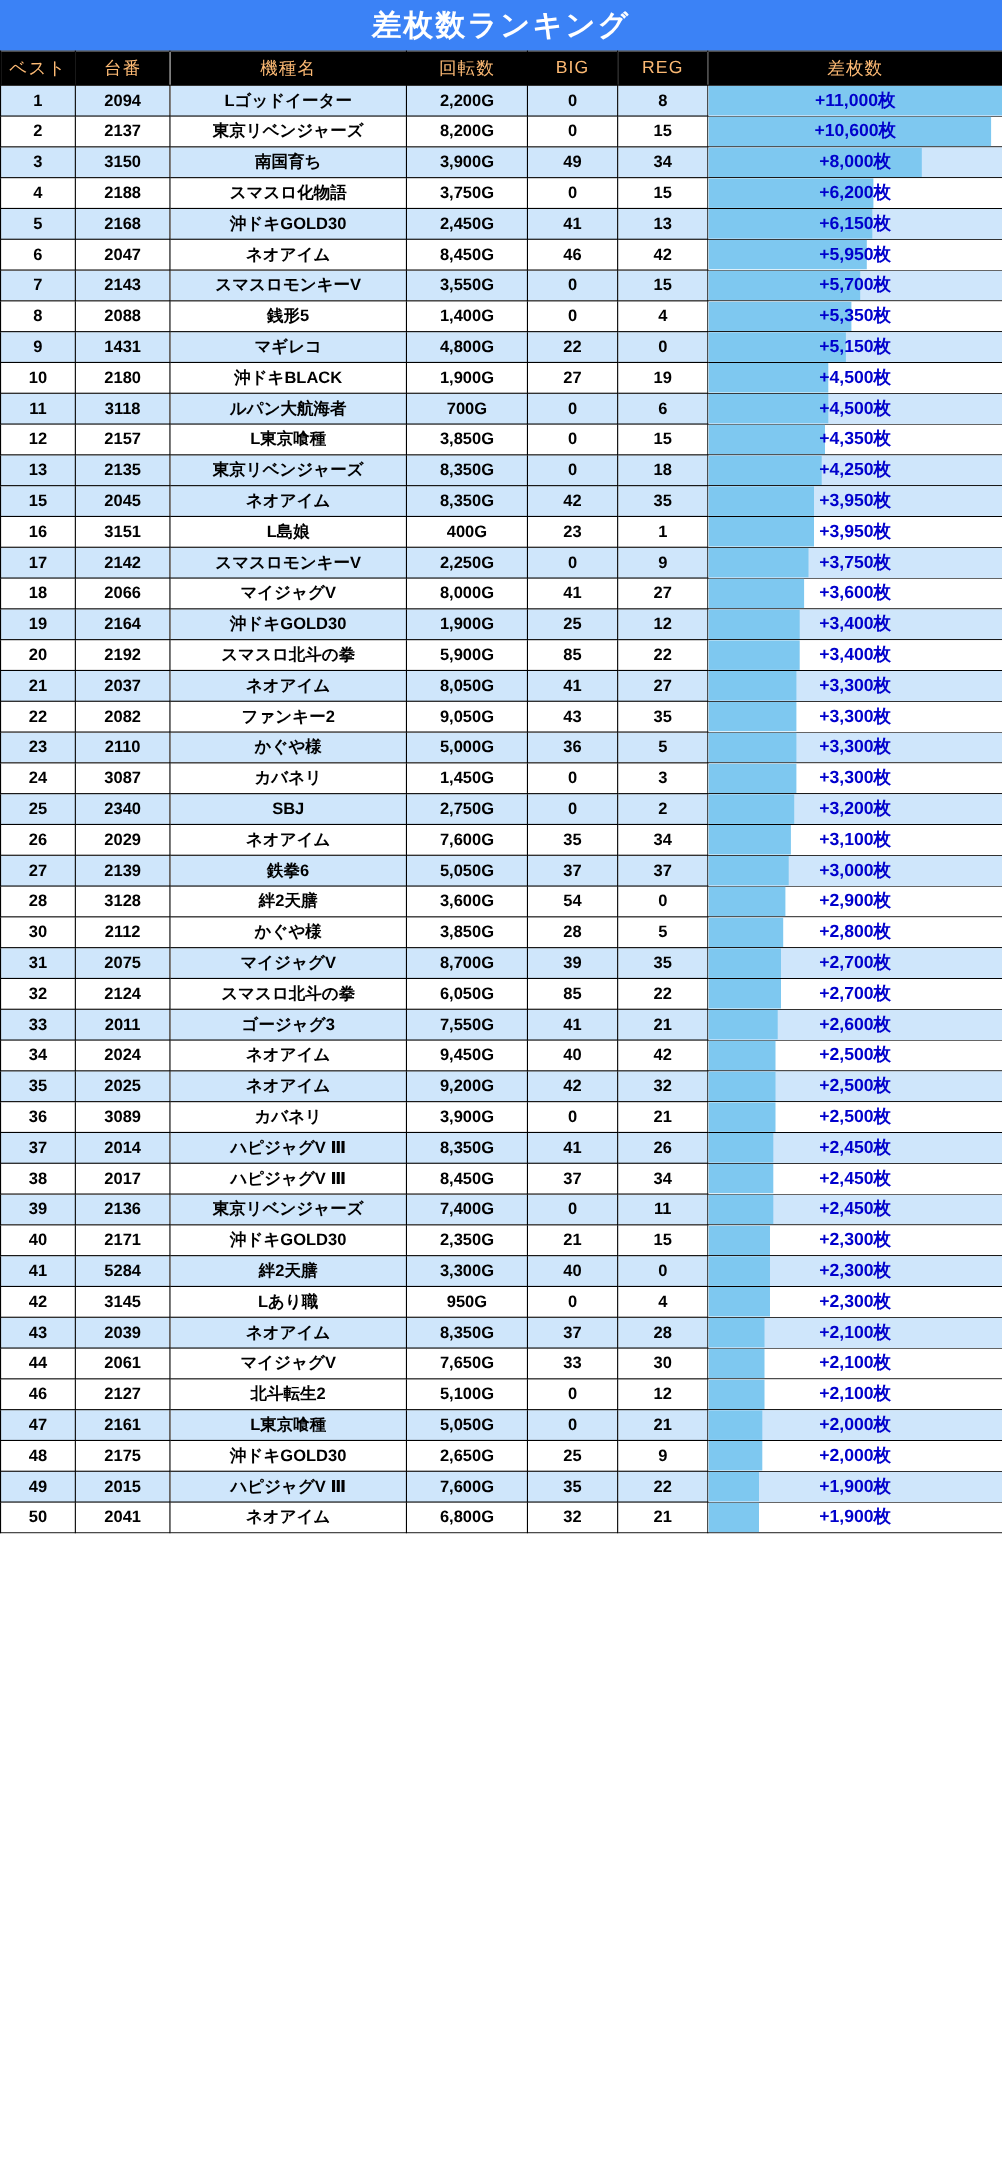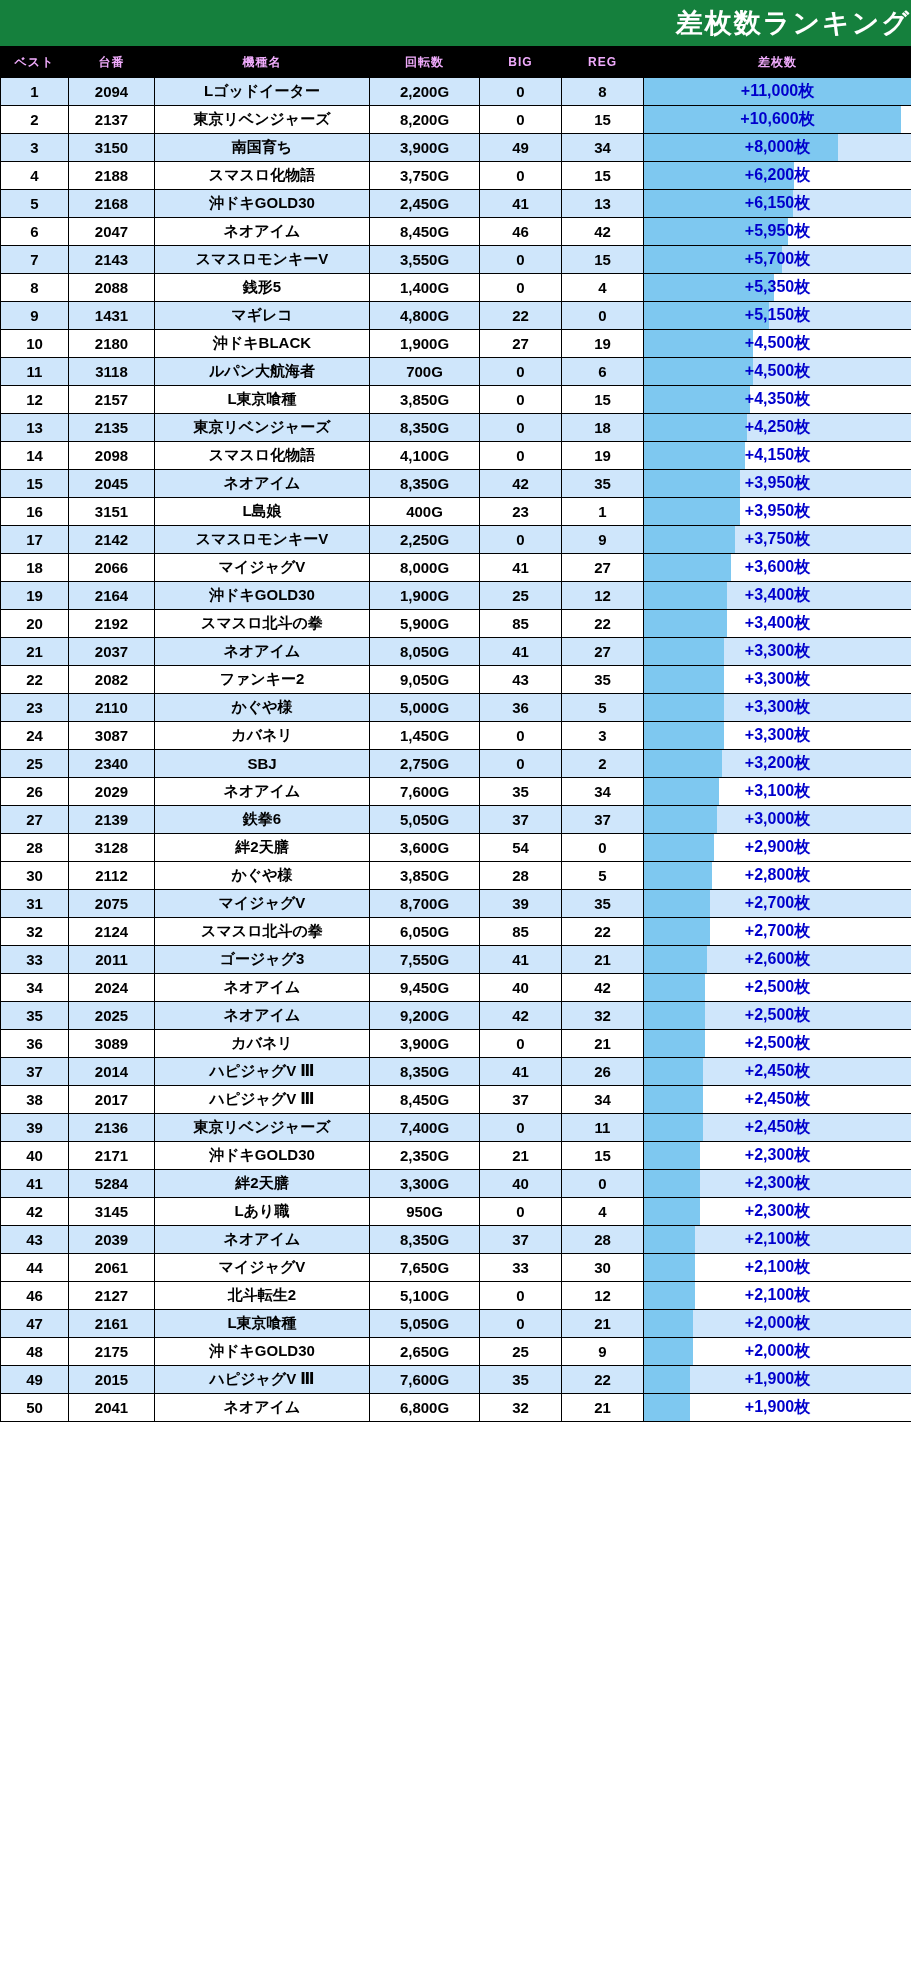--- a/index.html
+++ b/index.html
@@ -11,25 +11,25 @@
     width: 911px;
     font-family: "Liberation Sans", "DejaVu Sans", sans-serif;
   }
   .page {
     width: 911px;
     position: relative;
     background: #ffffff;
   }
   .title-bar {
     height: 46px;
-    background: #15803d;
+    background: #3b82f6;
     color: #ffffff;
     display: flex;
     align-items: center;
-    justify-content: flex-end;
+    justify-content: center;
   }
   .title-bar .title-text {
     font-size: 27px;
     font-weight: bold;
     letter-spacing: 2px;
   }
   table.rank {
     border-collapse: collapse;
     width: 911px;
     table-layout: fixed;
@@ -38,23 +38,23 @@
     border: 1px solid #000000;
     text-align: center;
     font-size: 15px;
     height: 27px;
     padding: 0;
     overflow: hidden;
     white-space: nowrap;
   }
   table.rank thead th {
     background: #000000;
-    color: #f0abfc;
-    font-weight: bold;
-    font-size: 12px;
+    color: #fdba74;
+    font-weight: normal;
+    font-size: 16px;
     height: 30px;
     letter-spacing: 1px;
   }
   
   col.c-rank   { width: 68px; }
   col.c-dai    { width: 86px; }
   col.c-name   { width: 215px; }
   col.c-games  { width: 110px; }
   col.c-big    { width: 82px; }
   col.c-reg    { width: 82px; }
@@ -229,29 +229,20 @@
         </tr>
         <tr class="odd">
           <td class="rank-cell">13</td>
           <td class="dai-cell">2135</td>
           <td class="name-cell">東京リベンジャーズ</td>
           <td class="games-cell">8,350G</td>
           <td class="big-cell">0</td>
           <td class="reg-cell">18</td>
           <td class="diff-cell"><span class="bar" style="width: 38.6364%;"></span><span class="val">+4,250枚</span></td>
         </tr>
-        <tr class="even">
-          <td class="rank-cell">14</td>
-          <td class="dai-cell">2098</td>
-          <td class="name-cell">スマスロ化物語</td>
-          <td class="games-cell">4,100G</td>
-          <td class="big-cell">0</td>
-          <td class="reg-cell">19</td>
-          <td class="diff-cell"><span class="bar" style="width: 37.7273%;"></span><span class="val">+4,150枚</span></td>
-        </tr>
         <tr class="odd">
           <td class="rank-cell">15</td>
           <td class="dai-cell">2045</td>
           <td class="name-cell">ネオアイム</td>
           <td class="games-cell">8,350G</td>
           <td class="big-cell">42</td>
           <td class="reg-cell">35</td>
           <td class="diff-cell"><span class="bar" style="width: 35.9091%;"></span><span class="val">+3,950枚</span></td>
         </tr>
         <tr class="even">

